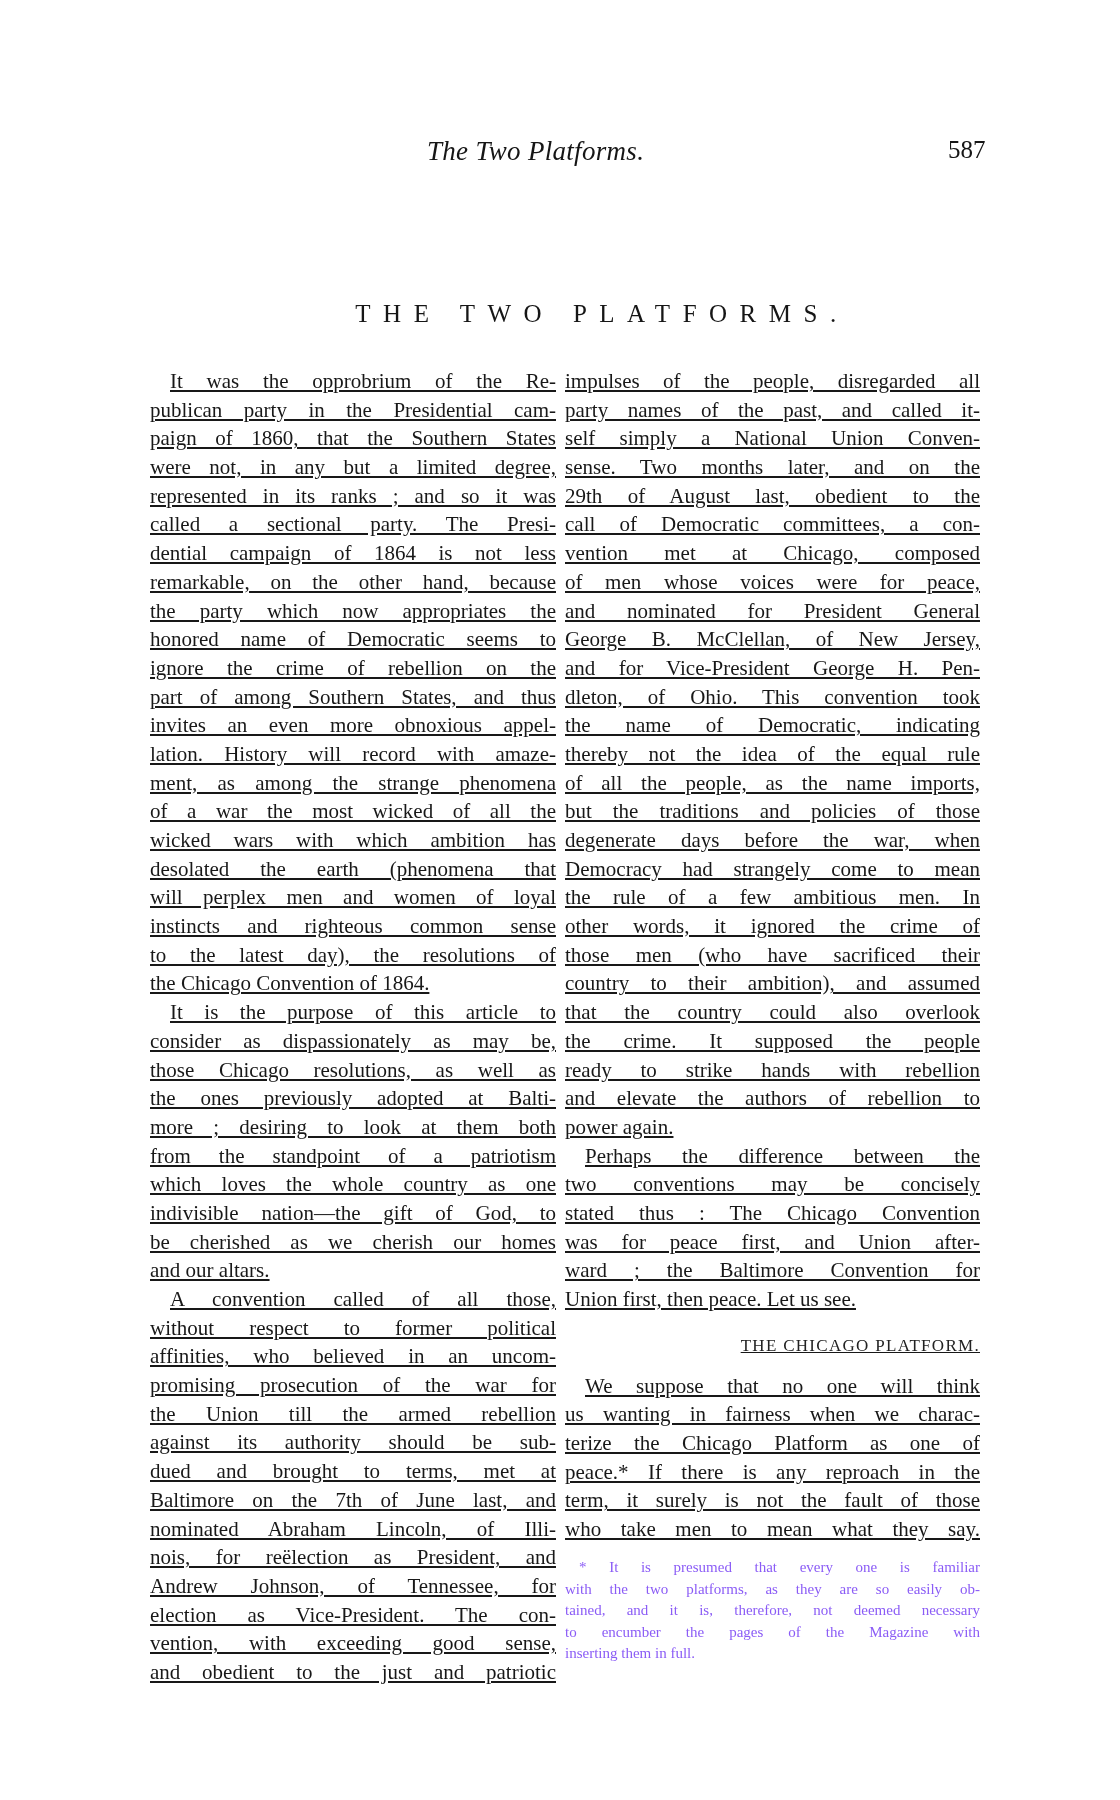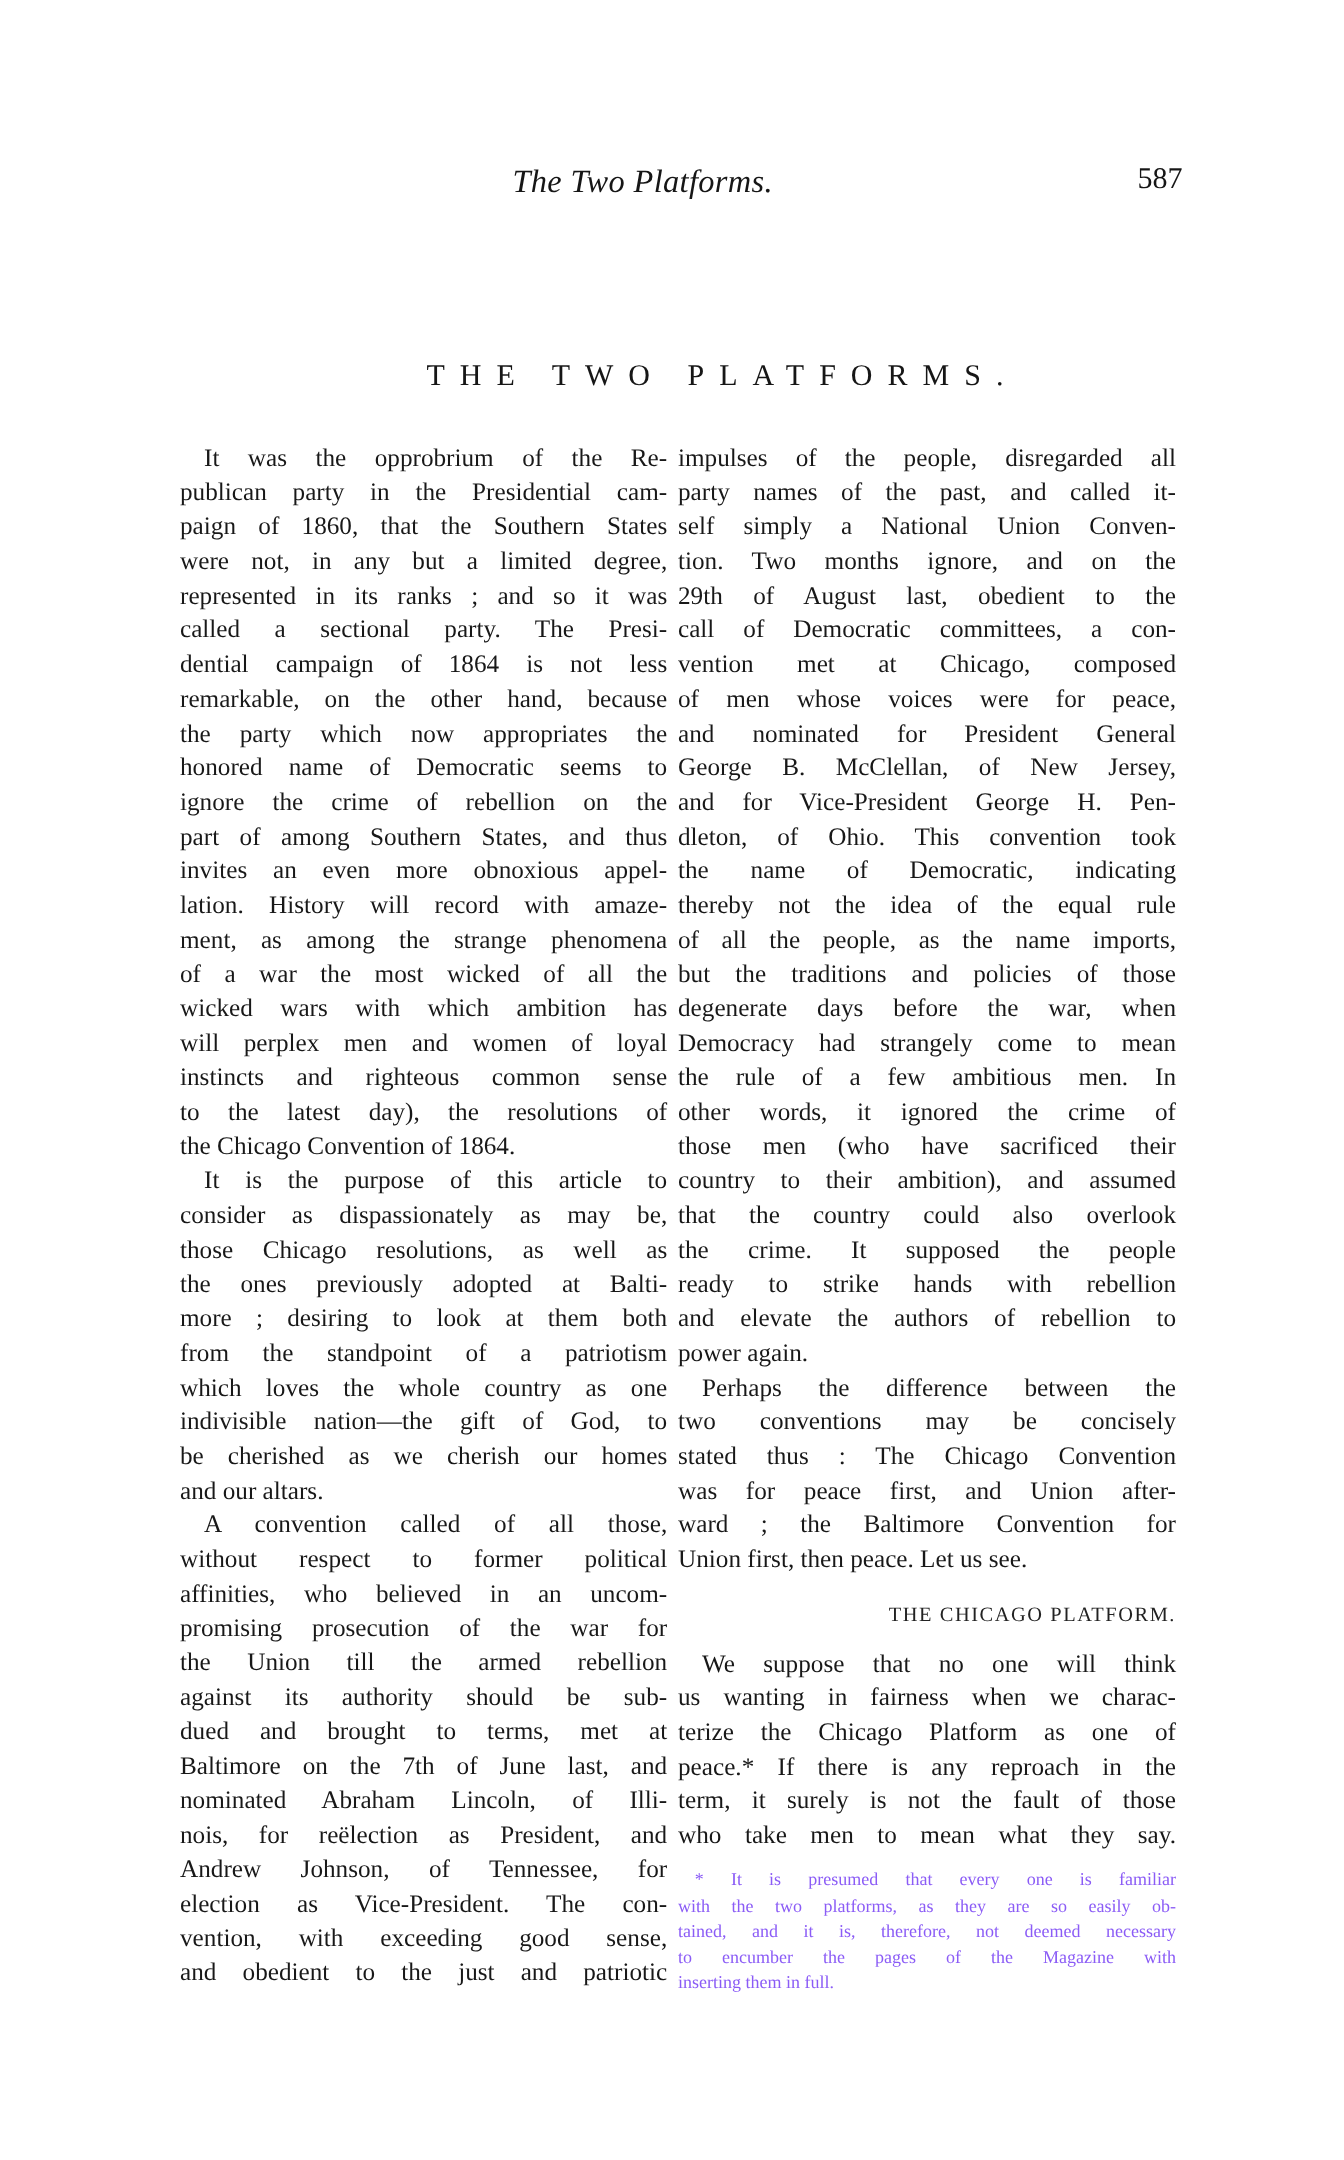--- a/index.html
+++ b/index.html
@@ -56,20 +56,21 @@
     font-size: 25px;
     letter-spacing: 12.5px;
     padding-left: 42px;
     color: #161616;
   }
   .col {
     position: absolute;
     font-family: "Liberation Serif", "DejaVu Serif", serif;
     font-size: 21px;
     color: #181818;
+    text-decoration: underline;
   }
   .col-left { left: 150px; top: 367px; width: 406px; }
   .col-right { left: 565px; top: 367px; width: 415px; }
   .line {
     display: block;
     height: 28.7px;
     line-height: 28.7px;
     white-space: nowrap;
     text-align: justify;
     text-align-last: justify;
@@ -129,20 +130,21 @@
     <span class="line">remarkable, on the other hand, because</span>
     <span class="line">the party which now appropriates the</span>
     <span class="line">honored name of Democratic seems to</span>
     <span class="line">ignore the crime of rebellion on the</span>
     <span class="line">part of among Southern States, and thus</span>
     <span class="line">invites an even more obnoxious appel-</span>
     <span class="line">lation. History will record with amaze-</span>
     <span class="line">ment, as among the strange phenomena</span>
     <span class="line">of a war the most wicked of all the</span>
     <span class="line">wicked wars with which ambition has</span>
+    <span class="line">desolated the earth (phenomena that</span>
     <span class="line">will perplex men and women of loyal</span>
     <span class="line">instincts and righteous common sense</span>
     <span class="line">to the latest day), the resolutions of</span>
     <span class="line last">the Chicago Convention of 1864.</span>
     <span class="line indent">It is the purpose of this article to</span>
     <span class="line">consider as dispassionately as may be,</span>
     <span class="line">those Chicago resolutions, as well as</span>
     <span class="line">the ones previously adopted at Balti-</span>
     <span class="line">more ; desiring to look at them both</span>
     <span class="line">from the standpoint of a patriotism</span>
@@ -163,21 +165,21 @@
     <span class="line">Andrew Johnson, of Tennessee, for</span>
     <span class="line">election as Vice-President.  The con-</span>
     <span class="line">vention, with exceeding good sense,</span>
     <span class="line">and obedient to the just and patriotic</span>
   </div>
 
   <div class="col col-right">
     <span class="line">impulses of the people, disregarded all</span>
     <span class="line">party names of the past, and called it-</span>
     <span class="line">self simply a National Union Conven-</span>
-    <span class="line">tion.  Two months ignore, and on the</span>
+    <span class="line">sense.  Two months later, and on the</span>
     <span class="line">29th of August last, obedient to the</span>
     <span class="line">call of Democratic committees, a con-</span>
     <span class="line">vention met at Chicago, composed</span>
     <span class="line">of men whose voices were for peace,</span>
     <span class="line">and nominated for President General</span>
     <span class="line">George B. McClellan, of New Jersey,</span>
     <span class="line">and for Vice-President George H. Pen-</span>
     <span class="line">dleton, of Ohio.  This convention took</span>
     <span class="line">the name of Democratic, indicating</span>
     <span class="line">thereby not the idea of the equal rule</span>

